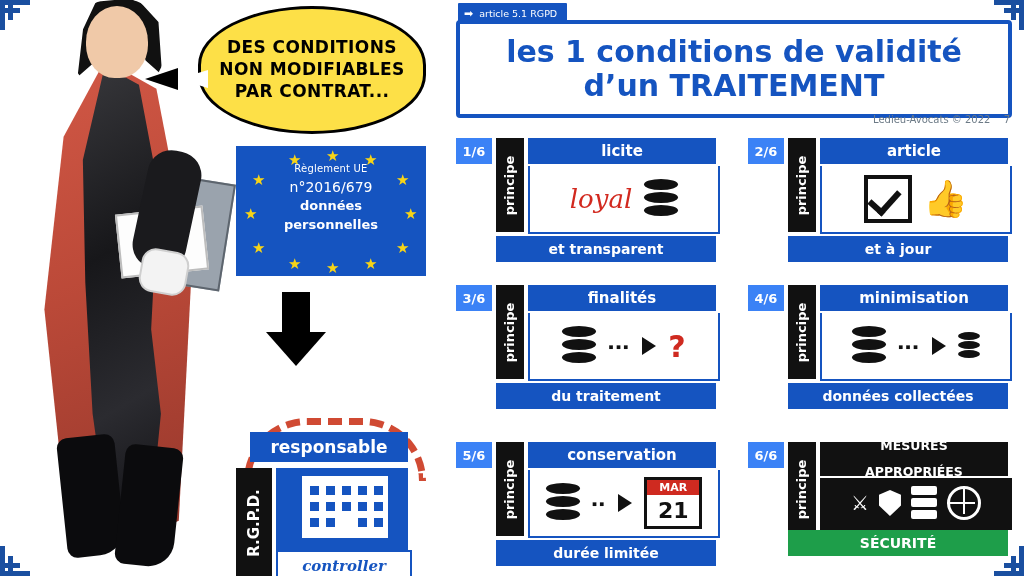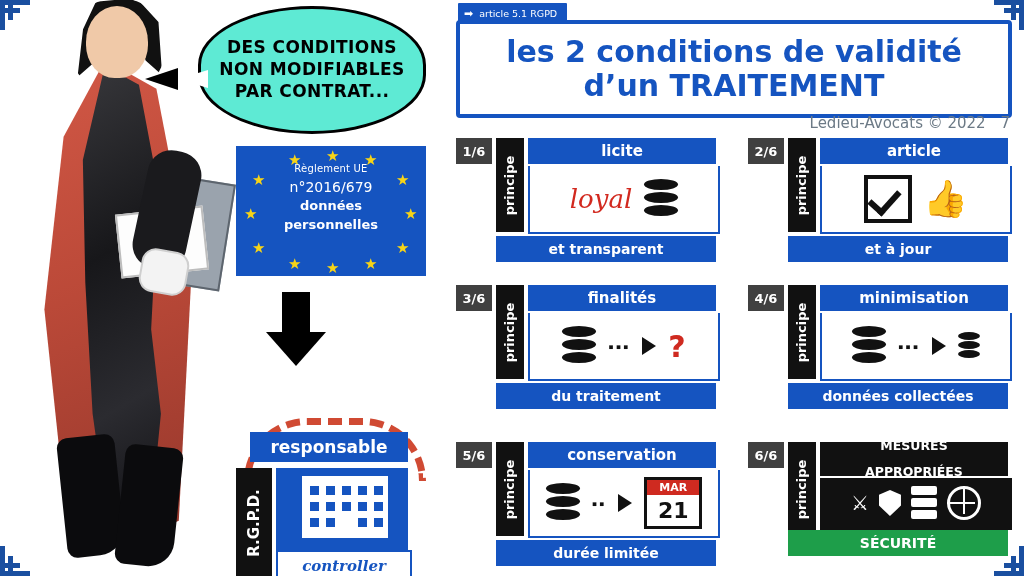--- a/index.html
+++ b/index.html
@@ -13,21 +13,21 @@
   
   .corner{position:absolute;width:30px;height:30px;}
   .corner span{position:absolute;display:block;background:#1a4fa0;}
 
   
   .illu{position:absolute;left:0;top:0;width:440px;height:576px;}
 
   
   .bubble{
     position:absolute;left:198px;top:6px;width:222px;height:122px;
-    border:3px solid #000;border-radius:50%/46%;background:#5eead4;
+    border:3px solid #000;border-radius:50%/46%;background:#fde047;
     display:flex;align-items:center;justify-content:center;text-align:center;
     font-family:"DejaVu Sans", sans-serif;
     font-weight:700;font-size:17px;line-height:1.28;color:#000;letter-spacing:.4px;
     z-index:5;
   }
   .bubble .btxt{padding:0 10px;}
   .tail{
     position:absolute;left:178px;top:70px;width:0;height:0;
     border-top:9px solid transparent;border-bottom:9px solid transparent;
     border-right:30px solid #fff;z-index:6;
@@ -148,29 +148,29 @@
   .title-box{
     position:absolute;left:8px;top:20px;width:548px;height:90px;background:#fff;
     border:4px solid #1554c0;border-radius:4px;
     display:flex;flex-direction:column;align-items:center;justify-content:center;
   }
   .title-box .t1,.title-box .t2{
     color:#1554c0;font-weight:700;font-size:30px;line-height:1.12;text-align:center;
     font-family:"DejaVu Sans", sans-serif;
   }
   .credit{
-    position:absolute;right:14px;top:114px;font-size:15px;color:#6c7a86;
+    position:absolute;right:14px;top:114px;font-size:10px;color:#6c7a86;
     font-family:"DejaVu Sans", sans-serif;
   }
   .credit .pg{color:#6c7a86;margin-left:10px;}
 
   
   .card{position:absolute;width:260px;}
   .card .num{
-    position:absolute;left:0;top:0;width:36px;height:26px;background:#404040;color:#fff;
+    position:absolute;left:0;top:0;width:36px;height:26px;background:#3b82f6;color:#fff;
     font-weight:700;font-size:13px;display:flex;align-items:center;justify-content:center;
     font-family:"DejaVu Sans", sans-serif;
   }
   .card .princ{
     position:absolute;left:40px;top:0;width:28px;height:94px;background:#111;color:#fff;
     display:flex;align-items:center;justify-content:center;
   }
   .card .princ span{
     transform:rotate(-90deg);white-space:nowrap;font-weight:700;font-size:13px;
     font-family:"DejaVu Sans", sans-serif;
@@ -347,21 +347,21 @@
   </div>
 
   <div class="rightpanel">
 
     <div class="article-tag">
       <span class="ar">➡</span>
       <span>article 5.1  RGPD</span>
     </div>
 
     <div class="title-box">
-      <div class="t1">les 2 conditions de validité</div>
+      <div class="t1">les 1 conditions de validité</div>
       <div class="t2">d’un TRAITEMENT</div>
     </div>
 
     <div class="credit">
       <span>Ledieu-Avocats  ©  2022</span>
       <span class="pg">7</span>
     </div>
 
     <div class="card" style="left:8px;top:138px">
       <div class="num">1/6</div>

